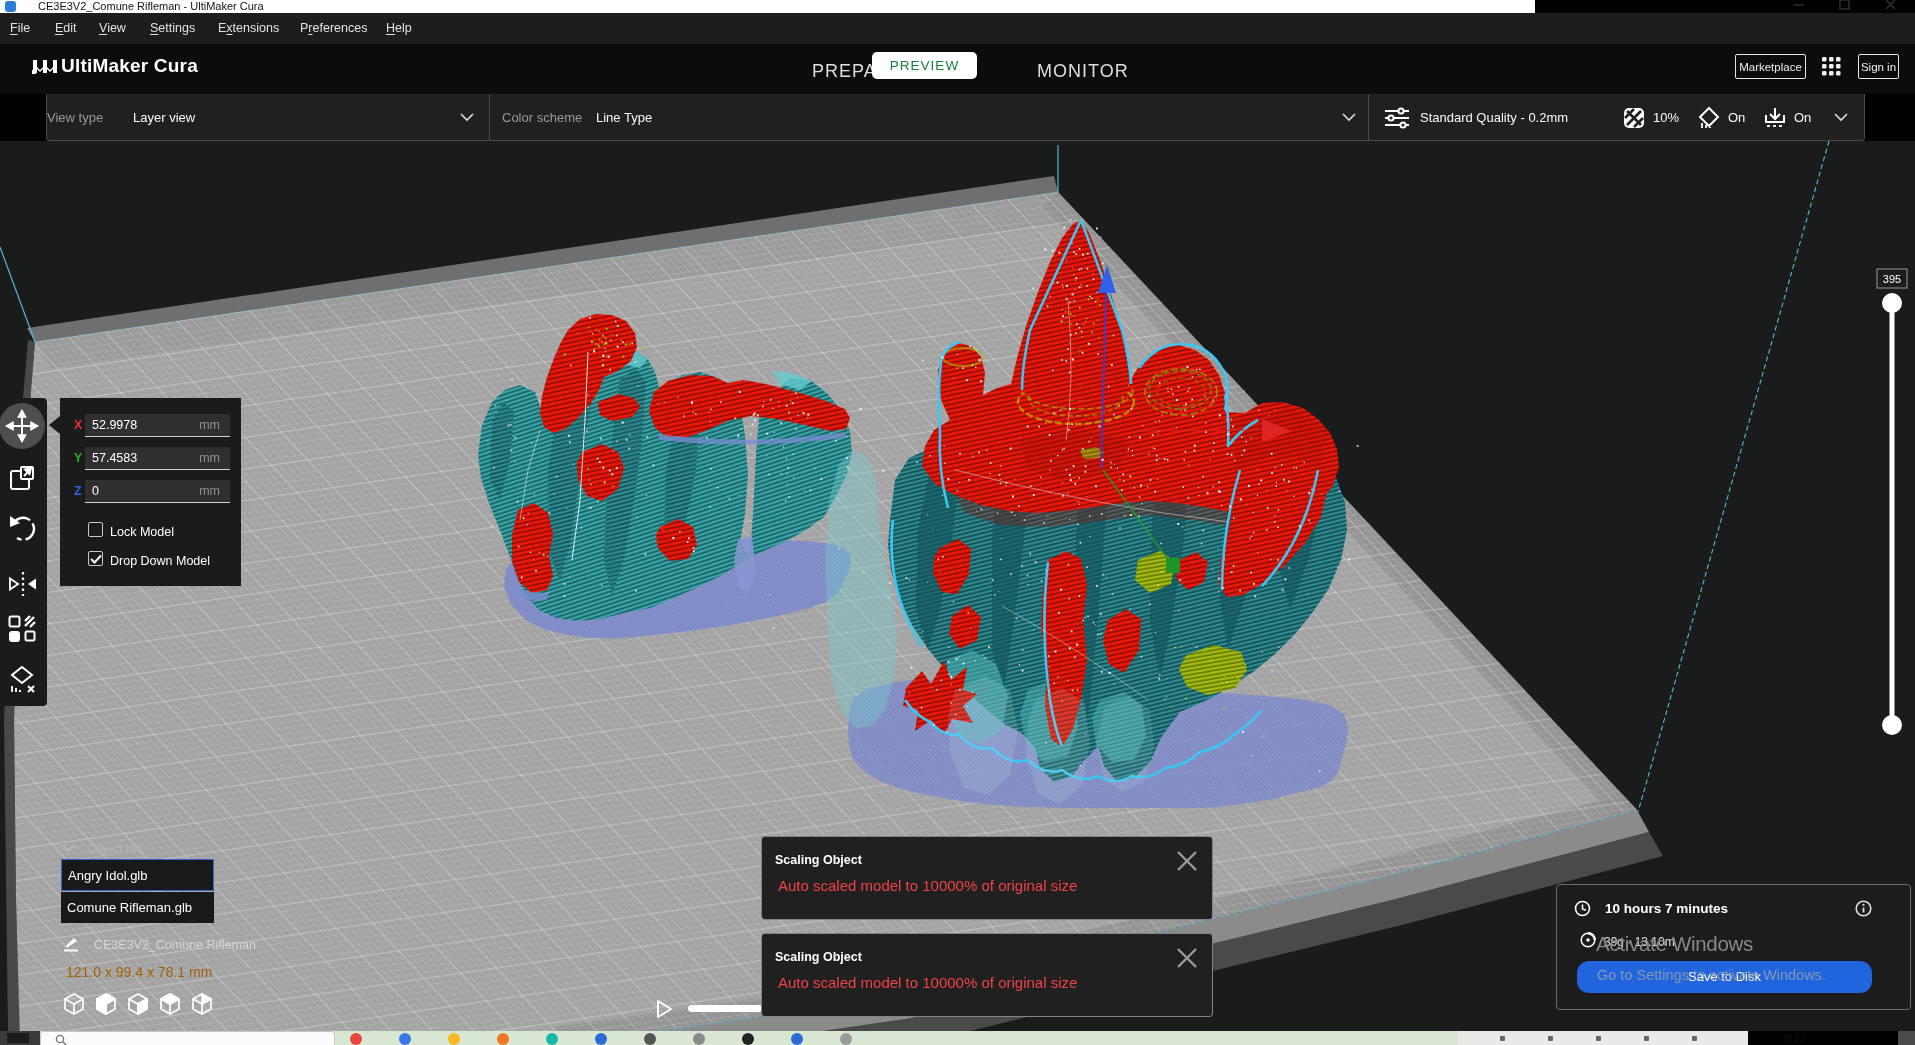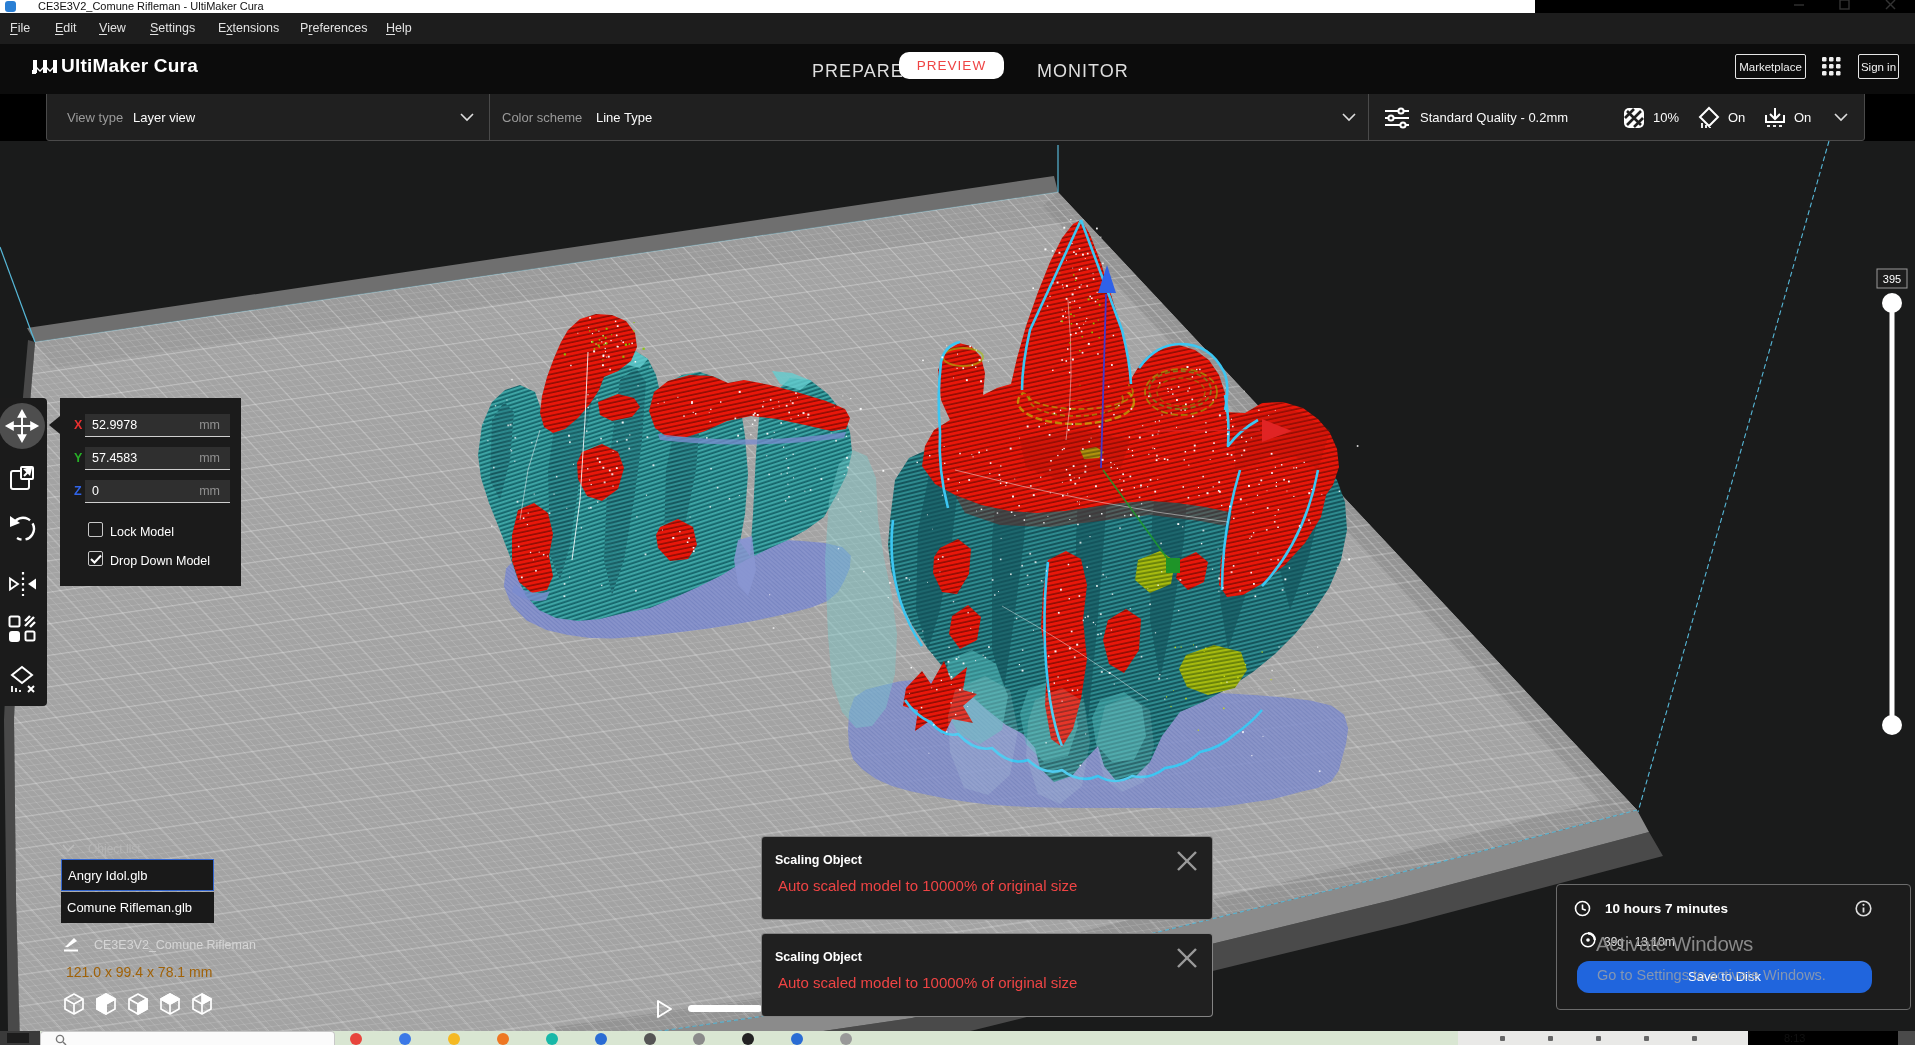--- a/index.html
+++ b/index.html
@@ -4,21 +4,21 @@
 html,body{width:1915px;height:1045px;overflow:hidden;background:#000;font-family:"Liberation Sans",sans-serif}
 .abs{position:absolute}
 .titlebar{position:absolute;left:0;top:0;width:1535px;height:13px;background:#ffffff;z-index:30}
 .titlebar .t{position:absolute;left:38px;top:0px;font-size:11px;color:#111;white-space:nowrap}
 .menubar{position:absolute;left:0;top:13px;width:1915px;height:31px;background:#1d1d1d;z-index:30}
 .menubar span{position:absolute;top:8px;font-size:12.5px;color:#e2e2e2}
 .menubar u{text-decoration:underline;text-underline-offset:2px}
 .header{position:absolute;left:0;top:44px;width:1915px;height:50px;background:#0c0c0c;z-index:30}
 .logo{position:absolute;left:61px;top:11px;font-size:19px;font-weight:bold;color:#fff;letter-spacing:0.2px}
 .tab{position:absolute;top:17px;font-size:18px;letter-spacing:1px;color:#dfdfdf}
-.pill{position:absolute;left:899px;top:8px;width:105px;height:27px;background:#fff;border-radius:10px;color:#ef4444;font-size:13.5px;letter-spacing:1px;text-align:center;line-height:27px;z-index:31}
+.pill{position:absolute;left:872px;top:8px;width:105px;height:27px;background:#fff;border-radius:5px;color:#15803d;font-size:13.5px;letter-spacing:1px;text-align:center;line-height:27px;z-index:31}
 .btn{position:absolute;border:1px solid #e6e6e6;border-radius:2px;color:#f0f0f0;font-size:11.5px;text-align:center;white-space:nowrap}
 .toolbar{position:absolute;left:46px;top:93px;width:1819px;height:48px;background:#202020;border:1px solid #4a4a4a;border-radius:0 0 3px 3px;z-index:25}
 .toolbar .lab{position:absolute;top:16px;font-size:13px;color:#9a9a9a}
 .vsep{position:absolute;top:0;width:1px;height:46px;background:#4a4a4a}
 .sidebar{position:absolute;left:0;top:398px;width:47px;height:308px;background:#1b1b1b;border-radius:0 4px 4px 0;z-index:20}
 .xyz{position:absolute;left:60px;top:398px;width:181px;height:188px;background:#1b1b1b;z-index:20}
 .xyz .row{position:absolute;left:25px;width:145px;height:23px;background:#2f2f2f;border-bottom:1px solid #cfcfcf}
 .xyz .row .v{position:absolute;left:7px;top:4px;font-size:12.5px;color:#fff}
 .xyz .row .mm{position:absolute;right:10px;top:4px;font-size:12.5px;color:#8f8f8f}
 .xyz .axl{position:absolute;left:14px;width:12px;font-size:12.5px;font-weight:bold}
@@ -947,21 +947,21 @@
       <rect x="2" y="9" width="4.5" height="4.5" rx="1.2" fill="#efefef"></rect>
       <rect x="9" y="9" width="4.5" height="4.5" rx="1.2" fill="#efefef"></rect>
       <rect x="16" y="9" width="4.5" height="4.5" rx="1.2" fill="#efefef"></rect>
       <rect x="2" y="16" width="4.5" height="4.5" rx="1.2" fill="#efefef"></rect>
       <rect x="9" y="16" width="4.5" height="4.5" rx="1.2" fill="#efefef"></rect>
       <rect x="16" y="16" width="4.5" height="4.5" rx="1.2" fill="#efefef"></rect>
     </svg>
     <div class="btn" style="left:1858px;top:10px;width:41px;height:25px;line-height:25px">Sign in</div>
   </div>
 <div class="toolbar">
-    <div class="lab" style="left:20px">View type</div>
+    <div class="lab" style="left:0">View type</div>
     <div style="position:absolute;left:86px;top:16px;font-size:13px;color:#fafafa">Layer view</div>
     <svg class="abs" style="left:413px;top:19px" width="14" height="9">
       <polyline points="1,1 7,7 13,1" fill="none" stroke="#ddd" stroke-width="1.6"></polyline>
     </svg>
     <div class="vsep" style="left:442px"></div>
     <div class="lab" style="left:455px">Color scheme</div>
     <div style="position:absolute;left:549px;top:16px;font-size:13px;color:#fafafa">Line Type</div>
     <svg class="abs" style="left:1295px;top:19px" width="14" height="9">
       <polyline points="1,1 7,7 13,1" fill="none" stroke="#ddd" stroke-width="1.6"></polyline>
     </svg>

